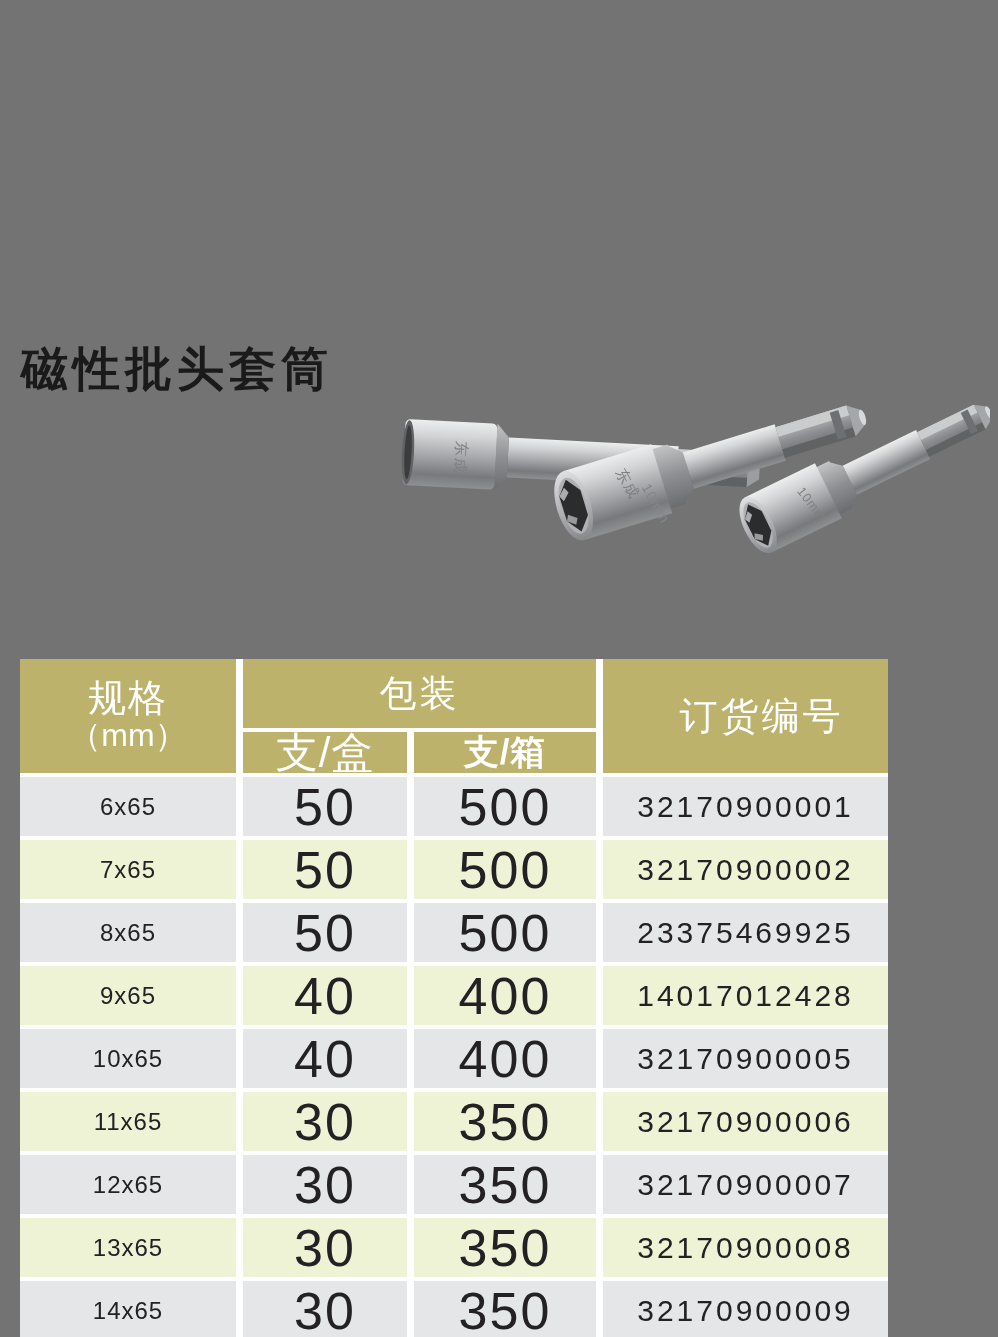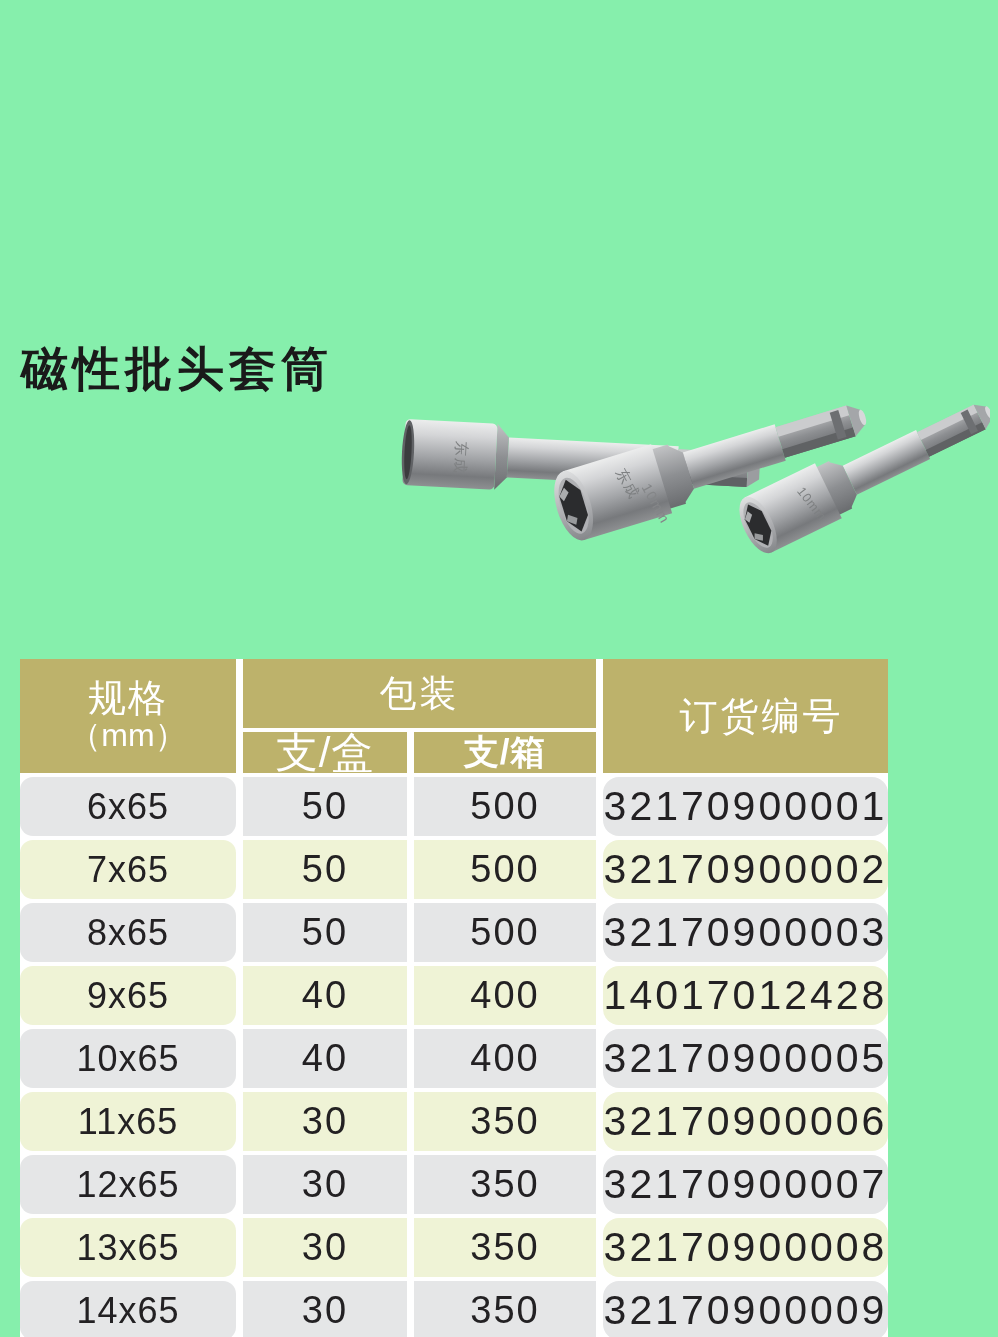--- a/index.html
+++ b/index.html
@@ -1,19 +1,19 @@
 <!DOCTYPE html>
 <html style="--header-bg: #bdb26b; --row-gray: #e5e6e7; --row-green: #eff3d6;"><head>
 <meta charset="utf-8">
 <style>
   html,body{margin:0;padding:0;background:#ffffff;}
   .page{
     position:relative;
     width:998px;height:1337px;
-    background:#86efac;
+    background:#737373;
     font-family:"Liberation Sans","DejaVu Sans",sans-serif;
     overflow:hidden;
   }
   .title{
     position:absolute;left:21px;top:338px;margin:0;
     font-size:47px;font-weight:bold;letter-spacing:5px;color:#1a1a1a;
   }
   .note{
     position:absolute;left:21px;top:548px;
     font-size:31px;letter-spacing:3px;color:#1c1c1c;
@@ -42,23 +42,23 @@
   .h-spec .big{font-size:38px;letter-spacing:2px;}
   .h-spec .small{font-size:32px;letter-spacing:0;}
   .h-pack{grid-column:2/4;grid-row:1;font-size:37px;letter-spacing:3px;}
   .h-order{grid-column:4;grid-row:1/3;font-size:38px;letter-spacing:3px;padding-left:32px;}
   .h-box{grid-column:2;grid-row:2;font-size:42px;letter-spacing:1px;}
   .h-carton{grid-column:3;grid-row:2;font-size:35px;letter-spacing:1px;font-weight:bold;}
   .trow{display:contents;}
   .thead{display:contents;}
   .t-grid > div:nth-child(even) .cell{background:var(--row-gray,#e5e6e7);}
   .t-grid > div.trow:nth-child(odd) .cell{background:var(--row-green,#eff3d6);}
-  .c-spec{font-size:36px;letter-spacing:1px;border-radius:13px;}
-  .c-num{font-size:38px;letter-spacing:2px;}
-  .c-order{font-size:41px;letter-spacing:3px;border-radius:16px;}
+  .c-spec{font-size:24px;letter-spacing:1px;}
+  .c-num{font-size:52px;letter-spacing:2px;}
+  .c-order{font-size:30px;letter-spacing:3px;}
 </style>
 </head>
 <body>
 
 <div class="page">
 
   <h1 class="title">磁性批头套筒</h1>
 
   <svg class="product" viewBox="0 0 600 185" xmlns="http://www.w3.org/2000/svg">
     <defs>
@@ -157,21 +157,21 @@
     <div class="trow">
       <div class="cell c-spec">7x65</div>
       <div class="cell c-num">50</div>
       <div class="cell c-num">500</div>
       <div class="cell c-order">32170900002</div>
     </div>
     <div class="trow">
       <div class="cell c-spec">8x65</div>
       <div class="cell c-num">50</div>
       <div class="cell c-num">500</div>
-      <div class="cell c-order">32170900003</div>
+      <div class="cell c-order">23375469925</div>
     </div>
     <div class="trow">
       <div class="cell c-spec">9x65</div>
       <div class="cell c-num">40</div>
       <div class="cell c-num">400</div>
       <div class="cell c-order">14017012428</div>
     </div>
     <div class="trow">
       <div class="cell c-spec">10x65</div>
       <div class="cell c-num">40</div>

